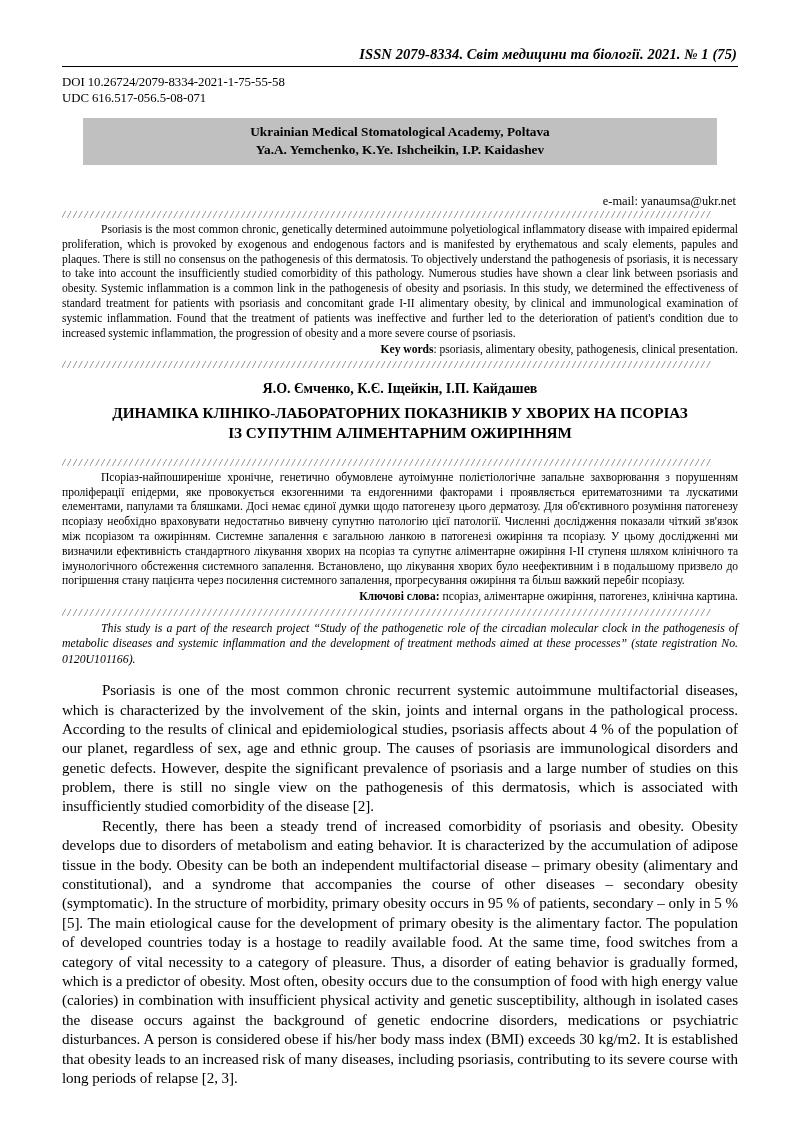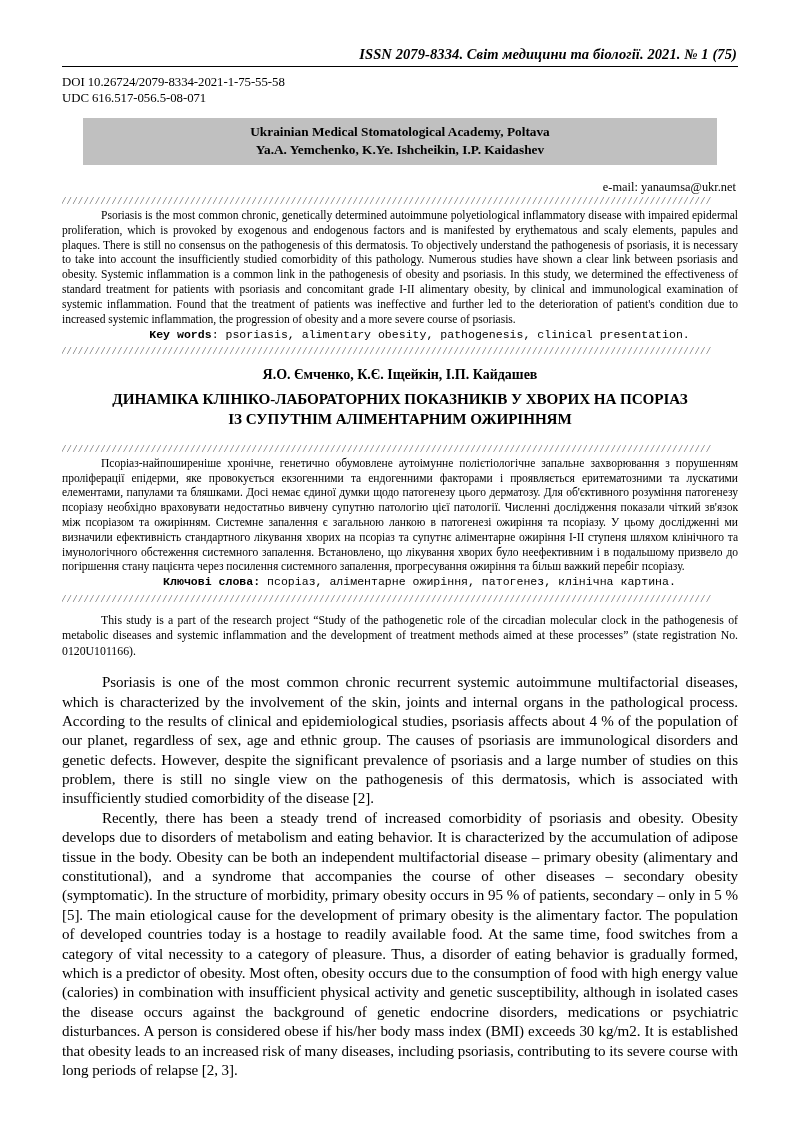--- a/index.html
+++ b/index.html
@@ -65,21 +65,21 @@
     font-weight: bold;
     font-size: 15.2px;
     line-height: 1.33;
     margin: 11px 6px 0 6px;
     letter-spacing: -0.05px;
   }
 
   .email-line {
     text-align: right;
     font-size: 12.4px;
-    margin-top: 15px;
+    margin-top: 29px;
     padding-right: 2px;
   }
 
   
   .divider {
     height: 11px;
     overflow: hidden;
     font-family: "Liberation Serif", serif;
     font-size: 11px;
     letter-spacing: 2.55px;
@@ -95,24 +95,23 @@
     font-size: 11.55px;
     line-height: 1.285;
     text-align: justify;
     text-indent: 39px;
     margin: 2px 0 0 0;
     letter-spacing: -0.02px;
   }
   .keywords {
     font-size: 11.55px;
     line-height: 1.285;
-    text-align: center;
+    text-align: right;
     text-indent: 39px;
     margin: 1px 0 3px 0;
-    font-family: Liberation Mono, monospace;
   }
   .keywords b { font-weight: bold; }
 
   
   .ua-authors {
     text-align: center;
     font-weight: bold;
     font-size: 14px;
     margin-top: 10px;
     line-height: 1.35;
@@ -122,25 +121,26 @@
     font-weight: bold;
     font-size: 15.2px;
     line-height: 1.33;
     margin: 4px 4px 0 4px;
     letter-spacing: -0.1px;
   }
   .spacer-sm { height: 13px; }
 
   
   .funding-note {
+    font-style: italic;
     font-size: 11.8px;
     line-height: 1.3;
     text-align: justify;
     text-indent: 39px;
-    margin: 9px 0 0 0;
+    margin: 3px 0 0 0;
   }
 
   
   .body-par {
     font-size: 15.1px;
     line-height: 1.285;
     text-align: justify;
     text-indent: 40px;
     margin: 0;
     letter-spacing: -0.08px;

